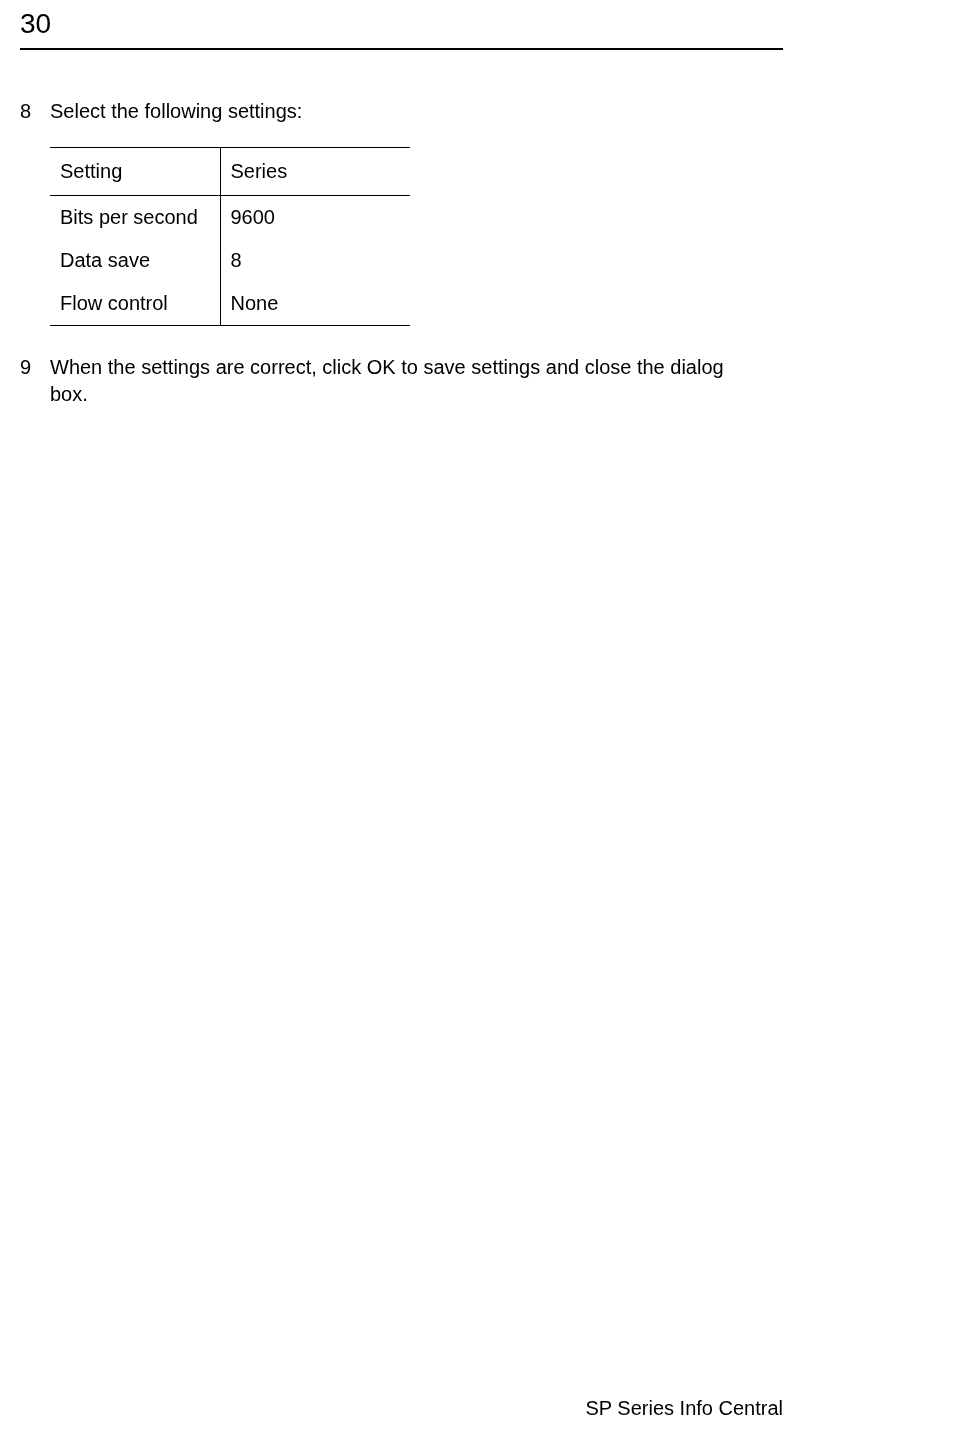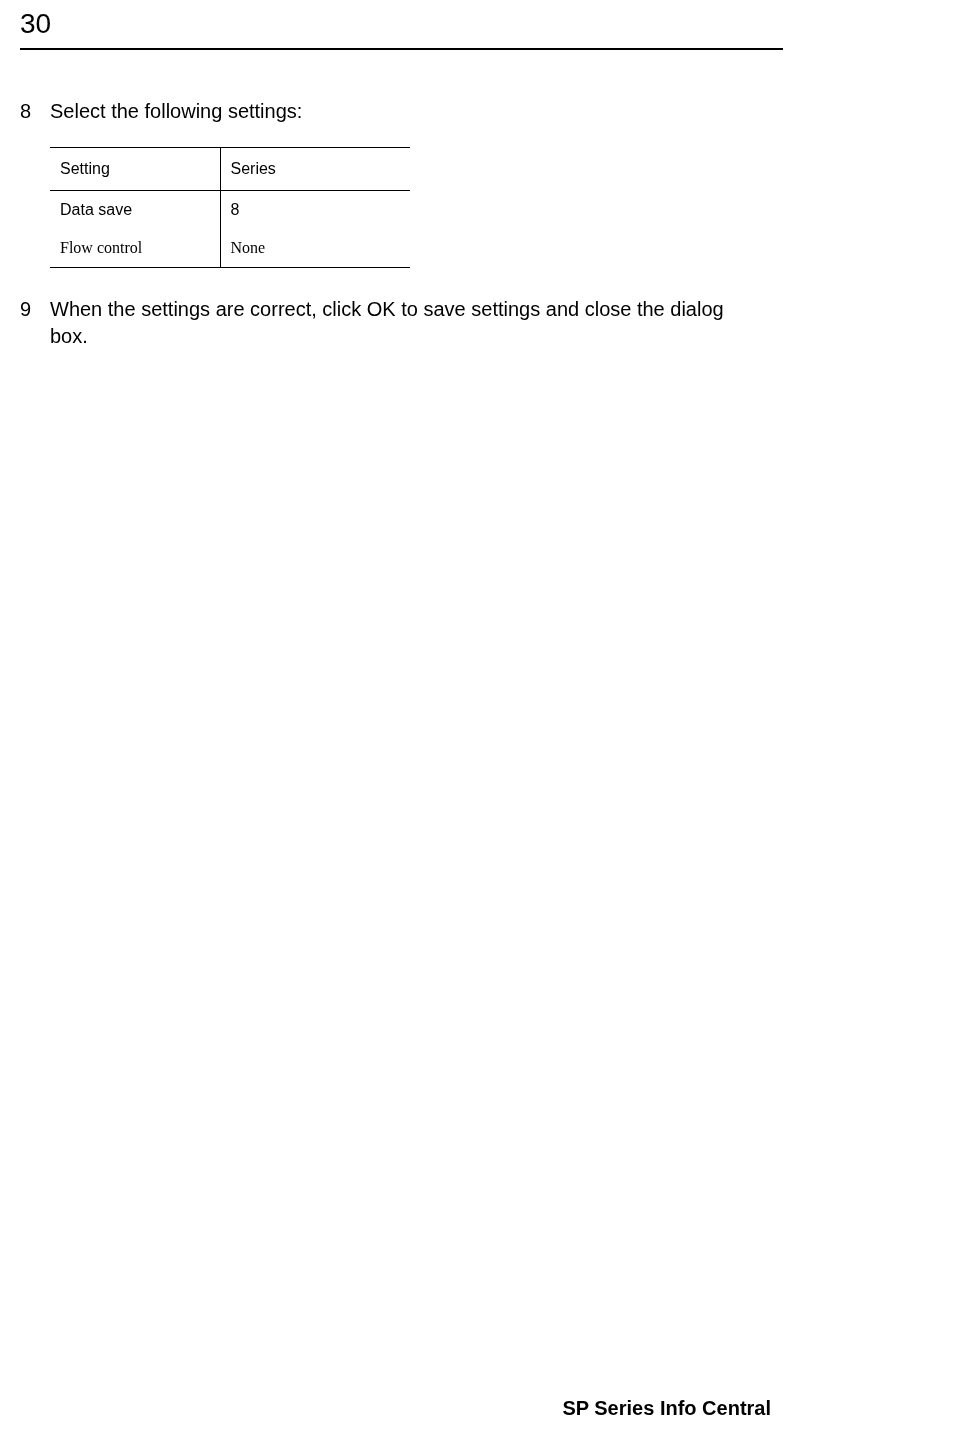--- a/index.html
+++ b/index.html
@@ -54,49 +54,47 @@
   }
   .step-text {
     flex: 1;
   }
   .table-wrap {
     margin-left: 30px;
     margin-bottom: 28px;
   }
   table.settings {
     border-collapse: collapse;
-    font-size: 16px;
+    font-size: 20px;
   }
   table.settings td {
     padding: 10px 18px 10px 10px;
     vertical-align: top;
   }
   table.settings tr.header-row td {
     border-top: 1px solid #000;
     border-bottom: 1px solid #000;
     padding-top: 12px;
     padding-bottom: 12px;
   }
   table.settings tr.last-row td {
     border-bottom: 1px solid #000;
-    font-family: Liberation Serif, serif;
   }
   table.settings td.col-setting {
     width: 170px;
     border-right: 1px solid #000;
   }
   table.settings td.col-value {
     width: 190px;
   }
   .footer {
     position: absolute;
     bottom: 18px;
-    right: 12px;
+    right: 0;
     font-size: 20px;
-    font-weight: bold;
   }
 </style>
 </head>
 <body>
 
 <div class="page">
 
   <div class="page-number">30</div>
   <div class="header-rule"></div>
 
@@ -108,20 +106,24 @@
     </div>
 
     <div class="table-wrap">
       <table class="settings">
         <tbody>
             <tr class="header-row">
           <td class="col-setting">Setting</td>
           <td class="col-value">Series</td>
         </tr>
         <tr>
+          <td class="col-setting">Bits per second</td>
+          <td class="col-value">9600</td>
+        </tr>
+        <tr>
           <td class="col-setting">Data save</td>
           <td class="col-value">8</td>
         </tr>
         <tr class="last-row">
           <td class="col-setting">Flow control</td>
           <td class="col-value">None</td>
         </tr>
       </tbody>
         </table>
     </div>

